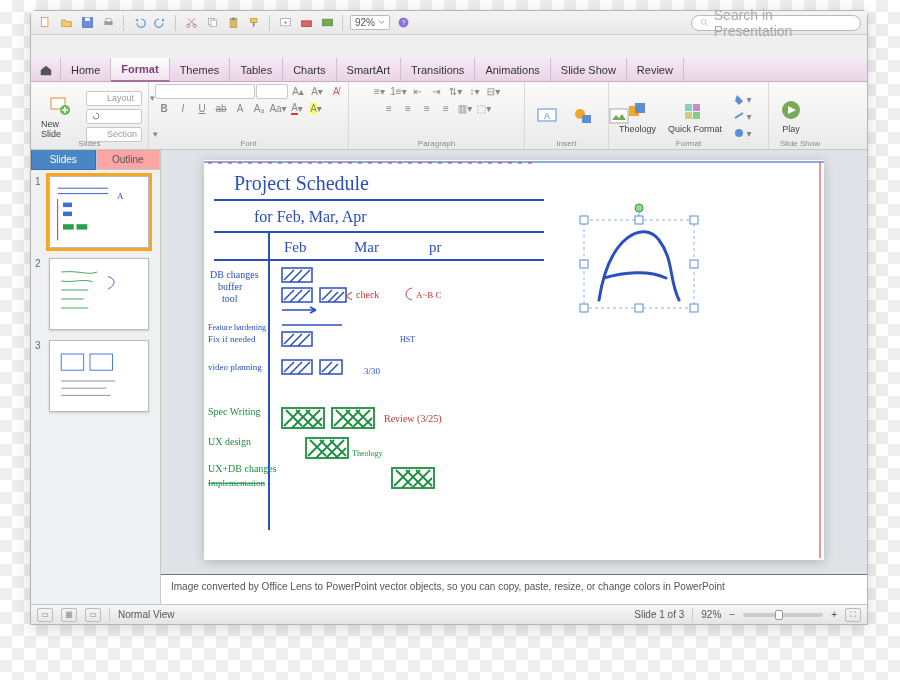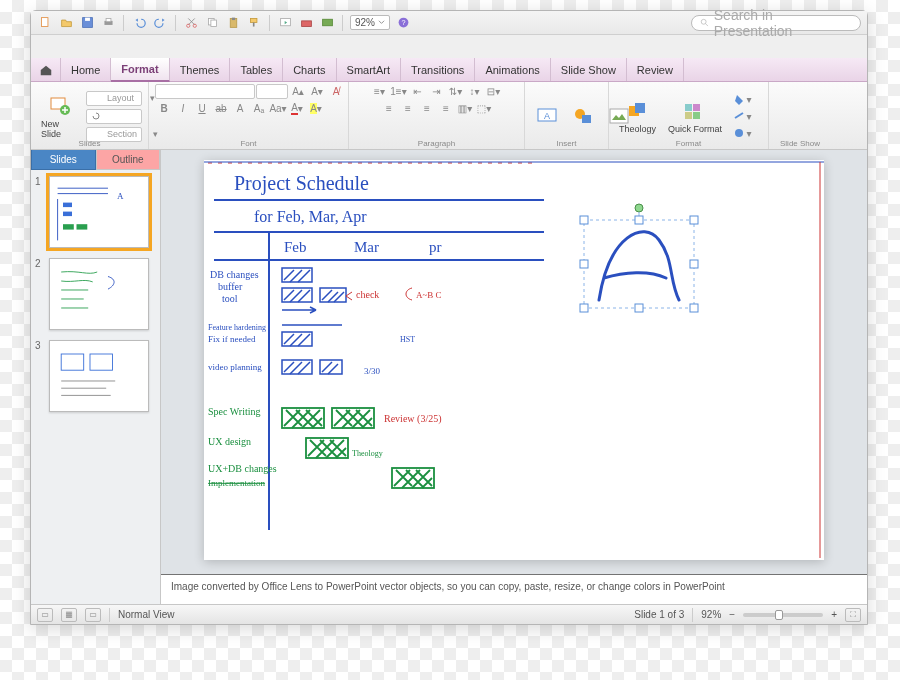--- a/index.html
+++ b/index.html
@@ -377,20 +377,31 @@
               </svg>▾</span>
           <span class="mini-btn" style="width:24px"><svg width="14" height="12">
                 <circle cx="6" cy="6" r="4" fill="#5a8fd8"></circle>
               </svg>▾</span>
         </div>
       </div>
       <div class="rgroup-label">Format</div>
     </div>
 
     <div class="rgroup" style="width:62px;border-right:none">
+      <div class="rgroup-content">
+        <div class="big-btn">
+            <span class="glyph">
+              <svg viewBox="0 0 24 24">
+                <circle cx="12" cy="11" r="9" fill="#7a5"></circle>
+                <path d="M9 7l8 4-8 4z" fill="#fff"></path>
+              </svg>
+            </span>
+            <span>Play</span>
+          </div>
+      </div>
       <div class="rgroup-label">Slide Show</div>
     </div>
   </div>
 
   <div class="workspace">
     <div class="slides-panel">
       <div class="panel-tabs">
         <div class="panel-tab active">
             <span>Slides</span>
           </div>

